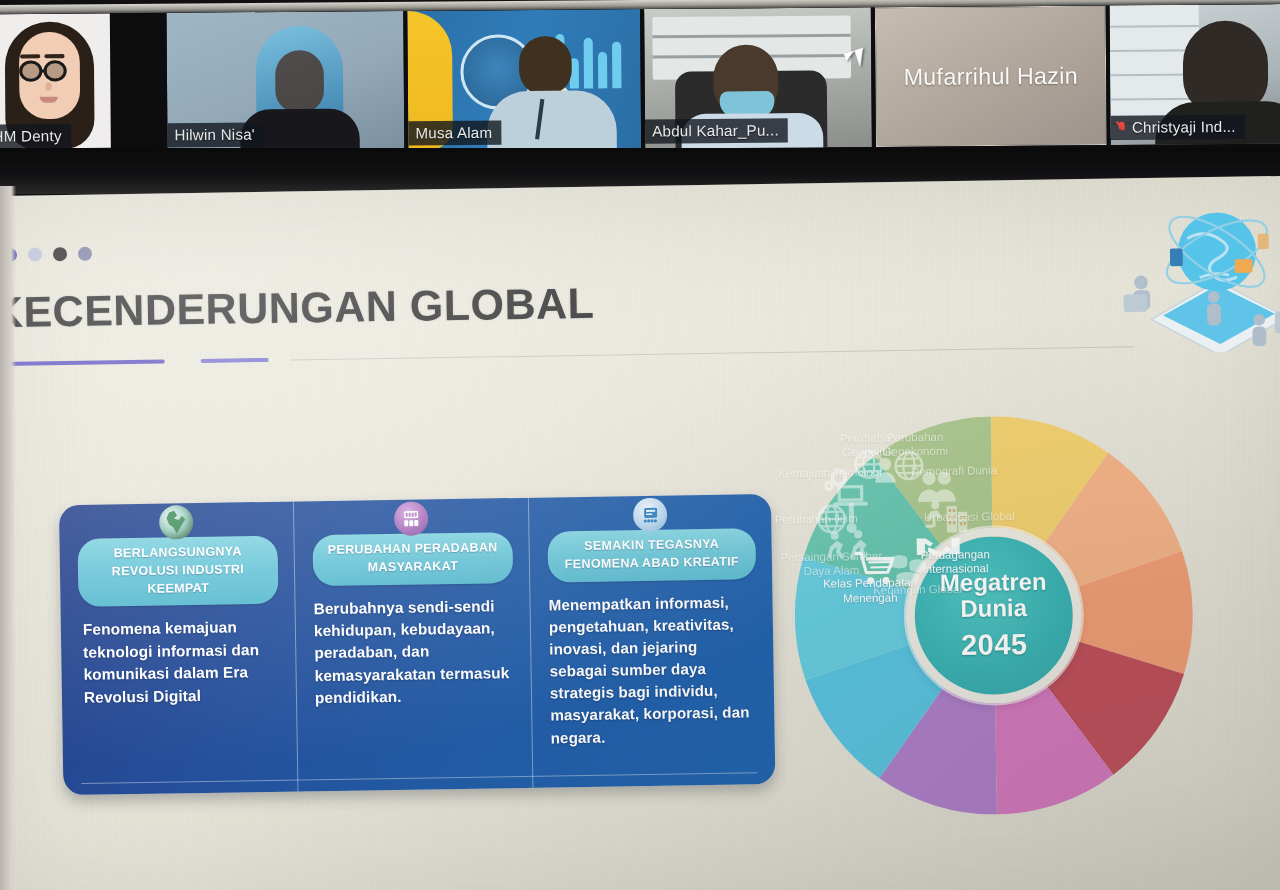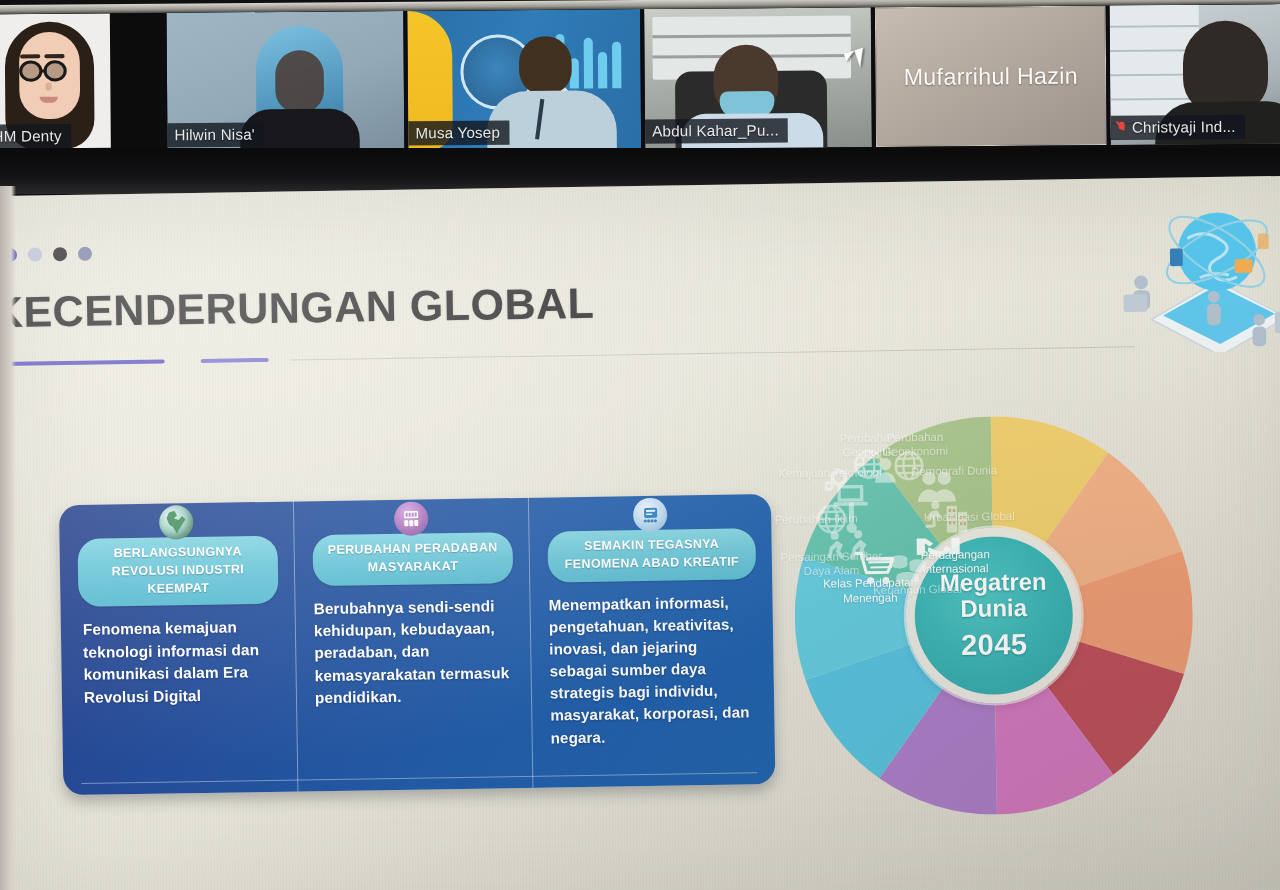--- a/index.html
+++ b/index.html
@@ -377,21 +377,21 @@
           <i style="left:28px;height:30px"></i>
             <i style="left:42px;height:50px"></i>
           <i style="left:56px;height:36px"></i>
             <i style="left:70px;height:46px"></i>
         </div>
         <div class="p-head"></div>
         <div class="p-body"></div>
         <div class="p-lanyard"></div>
       </div>
       <div class="namebar">
-        <span>Musa Yosep</span>
+        <span>Musa Alam</span>
       </div>
     </div>
 
     <div class="tile t4">
       <div class="feed">
         <div class="window"></div>
         <div class="wbar" style="top:26px"></div>
         <div class="wbar" style="top:46px"></div>
         <div class="chair"></div>
         <div class="head"></div>

